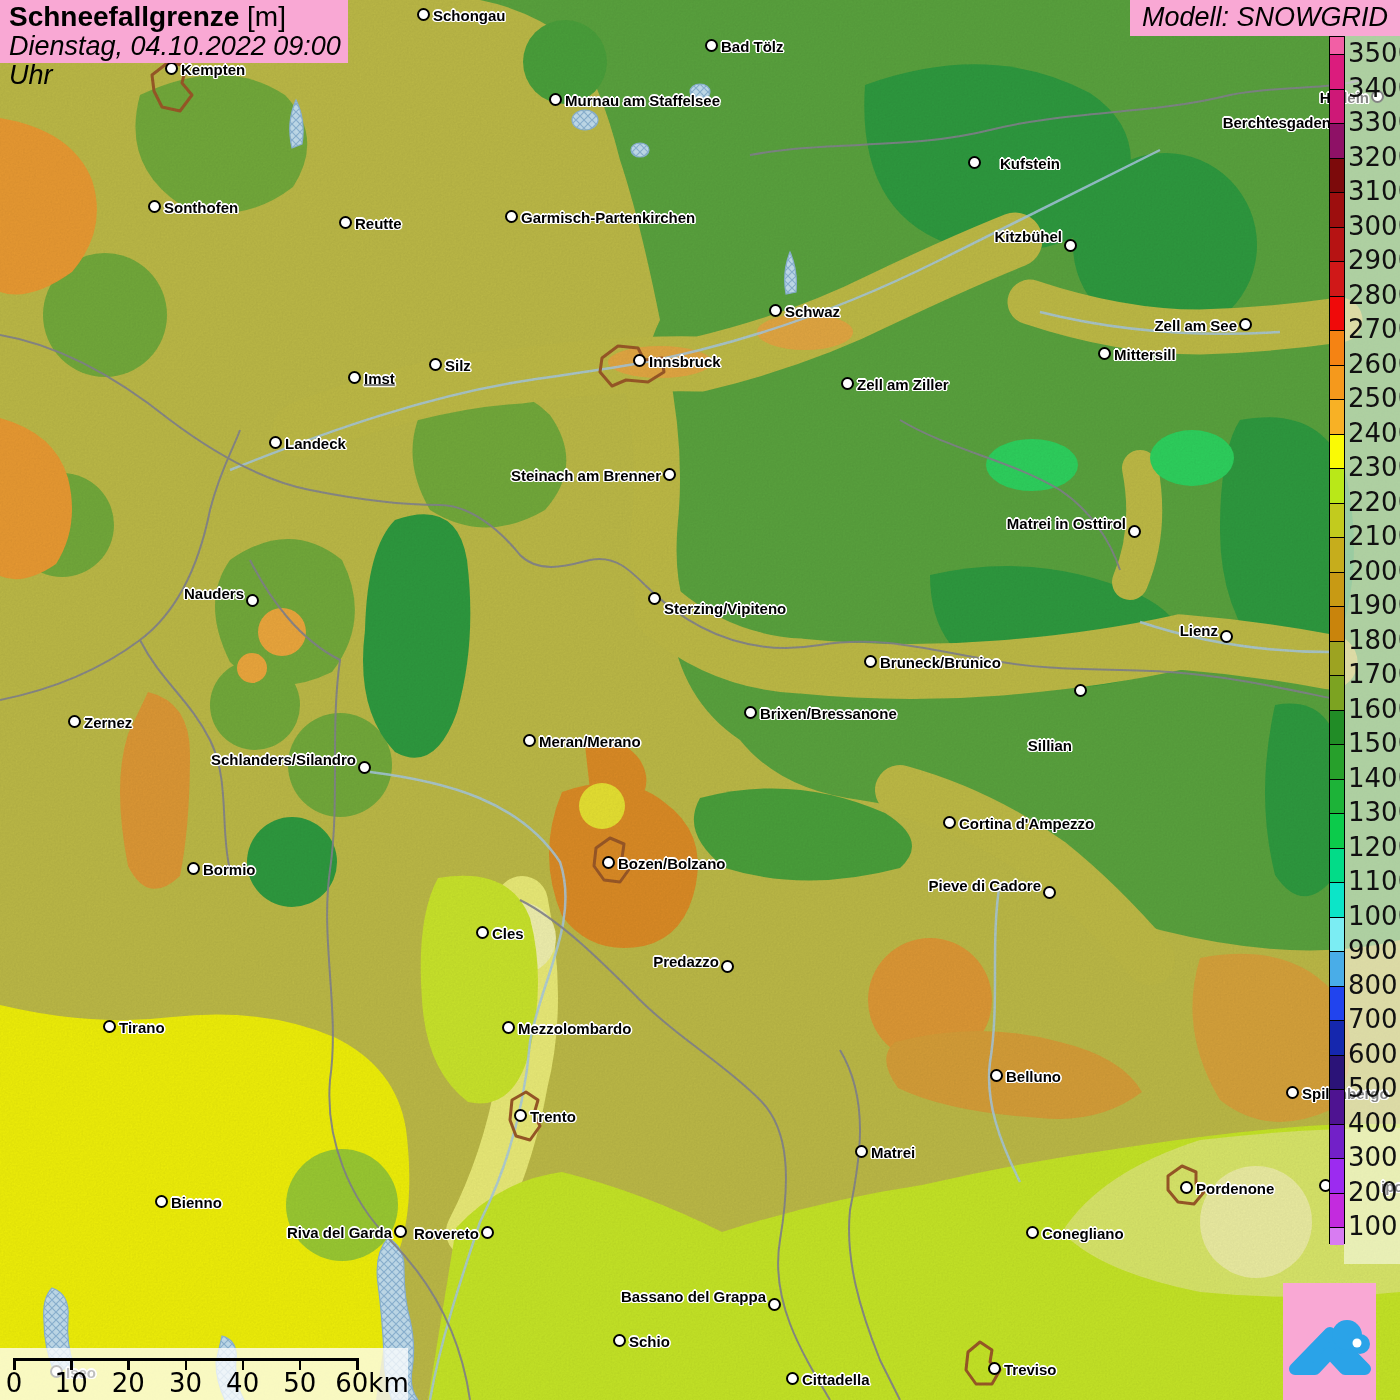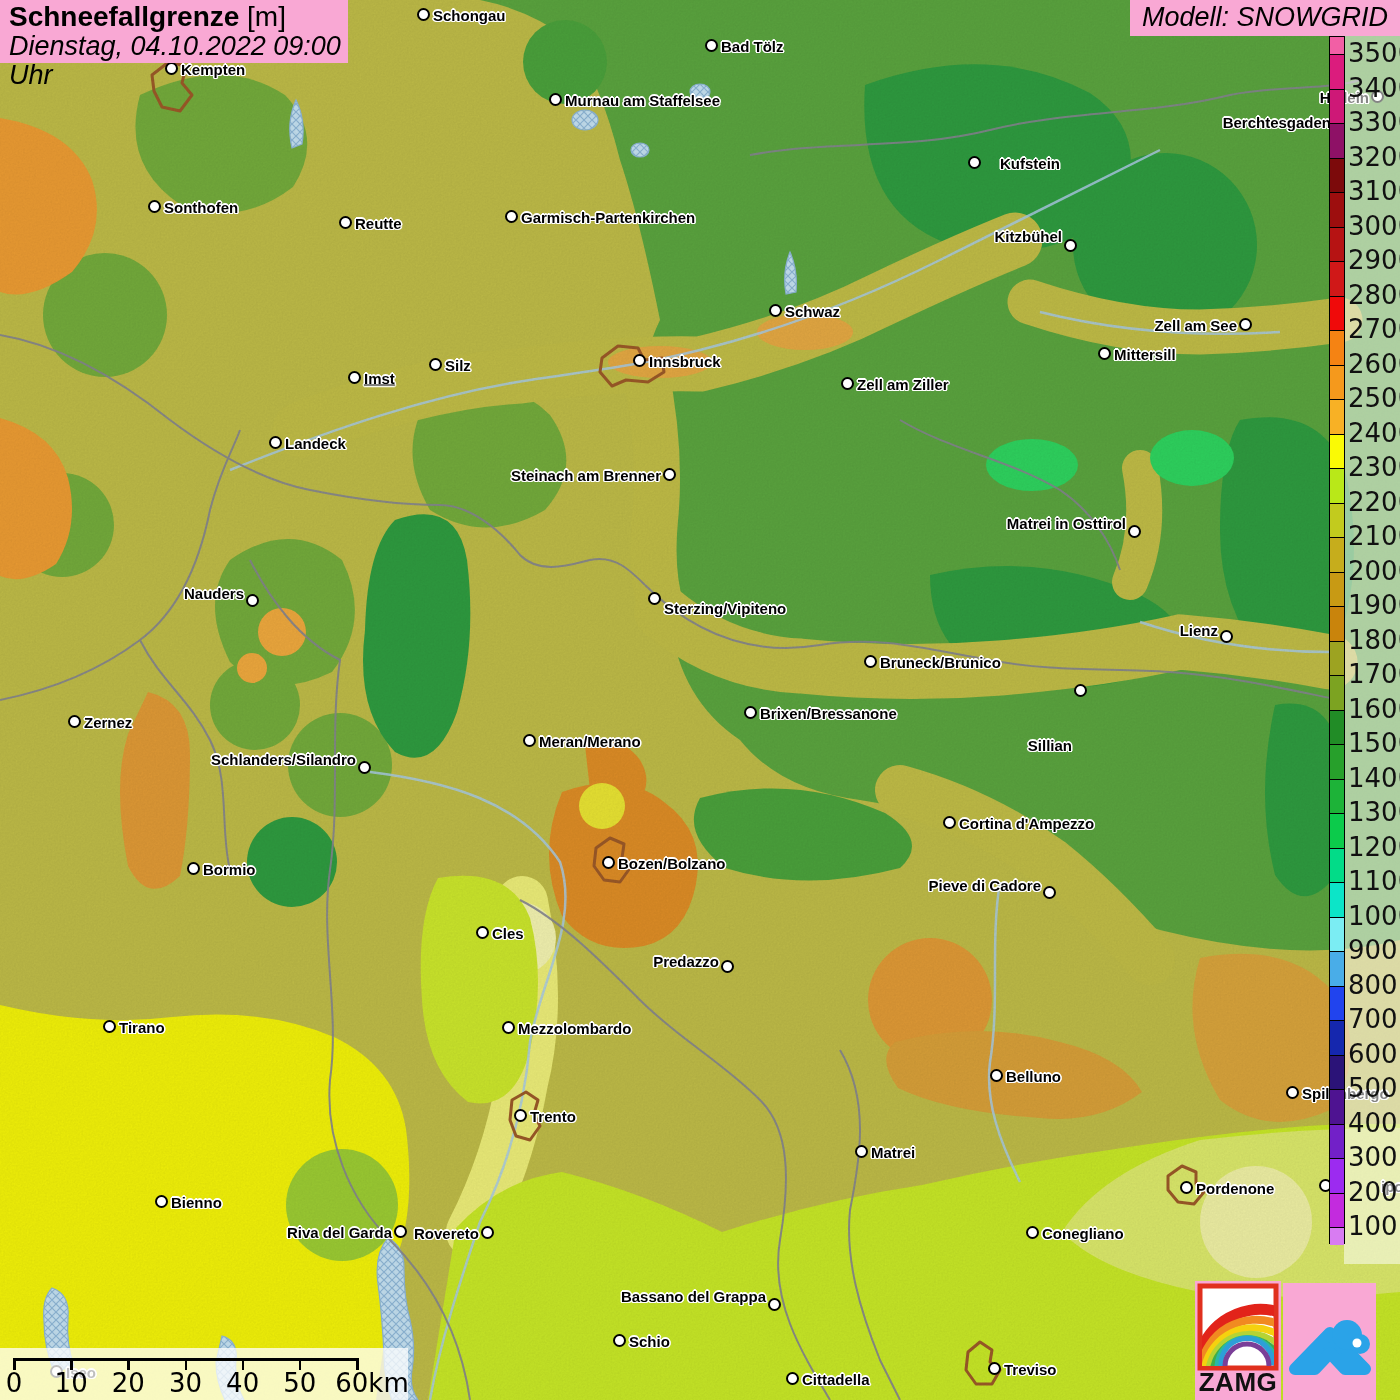--- a/index.html
+++ b/index.html
@@ -479,41 +479,20 @@
       <div class="sb-tick" style="left: 184.5px;"></div>
       <div class="sb-lab" style="left: 145.5px;">30</div>
       <div class="sb-tick" style="left: 241.667px;"></div>
       <div class="sb-lab" style="left: 202.667px;">40</div>
       <div class="sb-tick" style="left: 298.833px;"></div>
       <div class="sb-lab" style="left: 259.833px;">50</div>
       <div class="sb-tick" style="left: 356px;"></div>
       <div class="sb-lab" style="left: 332px;">60km</div>
     </div>
 
-  <div id="zamg-box" class="panel">
-    <svg width="86" height="92" viewBox="0 0 86 92">
-      <defs>
-          <clipPath id="lc">
-            <rect x="7" y="7" width="72" height="78"></rect>
-          </clipPath>
-        </defs>
-      <rect x="5" y="5" width="76" height="82" fill="#fff" stroke="#E0301E" stroke-width="5"></rect>
-      <g clip-path="url(#lc)" fill="none" stroke-linecap="round">
-        <path d="M2,85 A64,64 0 0 1 80,30" stroke="#E2231A" stroke-width="11"></path>
-        <path d="M6,85 A56,56 0 0 1 80,42" stroke="#F18A21" stroke-width="8"></path>
-        <path d="M10,85 A49,49 0 0 1 80,52" stroke="#F5D10F" stroke-width="7"></path>
-        <path d="M14,85 A42,42 0 0 1 80,61" stroke="#B5D334" stroke-width="6"></path>
-        <path d="M18,85 A36,36 0 0 1 80,69" stroke="#3FAE49" stroke-width="5"></path>
-        <path d="M22,85 A30,30 0 0 1 80,76" stroke="#29B8A5" stroke-width="5"></path>
-        <path d="M26,85 A24,24 0 0 1 78,82" stroke="#2D9FD8" stroke-width="5"></path>
-        <path d="M30,85 A18,18 0 0 1 74,85" stroke="#7A3F98" stroke-width="5"></path>
-      </g>
-    </svg>
-    <div id="zamg-text">ZAMG</div>
-  </div>
 
   <div id="blue-box" class="panel">
     <svg width="93" height="117" viewBox="0 0 93 117">
       <g fill="#2AA3E8">
         <path d="M12,86 L47,50 L82,86 L62,86 L47,70 L32,86 Z" stroke="#2AA3E8" stroke-width="12" stroke-linejoin="round"></path>
         <circle cx="64" cy="52" r="15"></circle>
         <circle cx="77" cy="61" r="10"></circle>
       </g>
       <circle cx="74" cy="60" r="4.5" fill="#fff"></circle>
     </svg>

